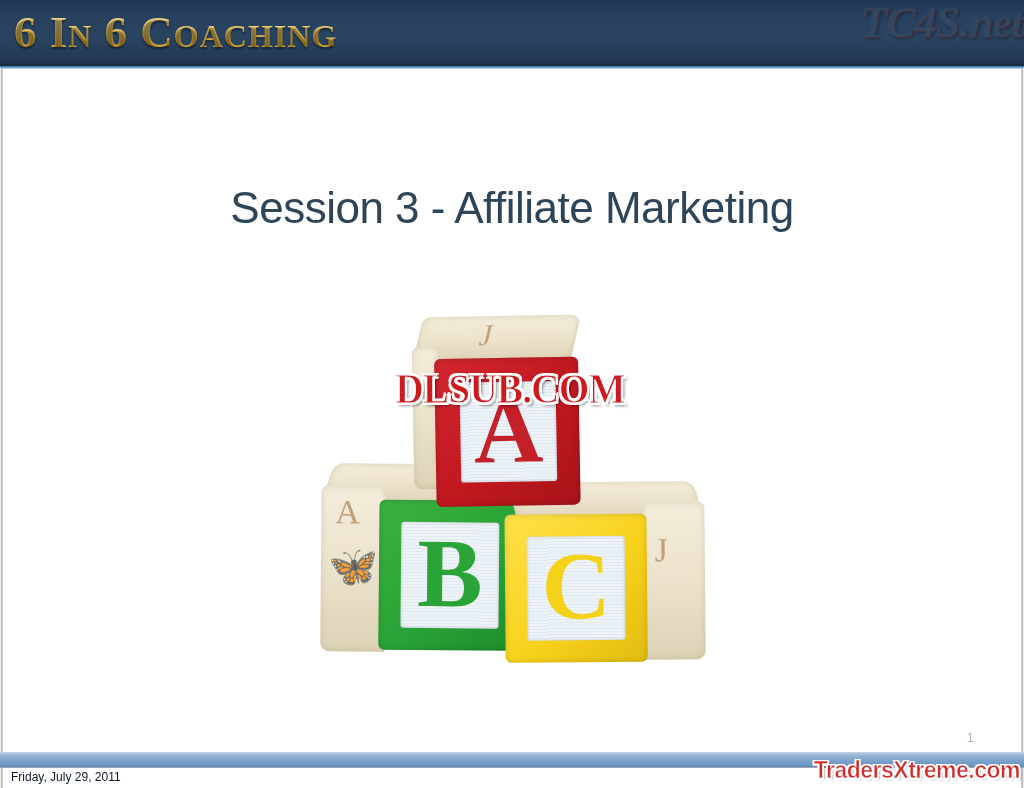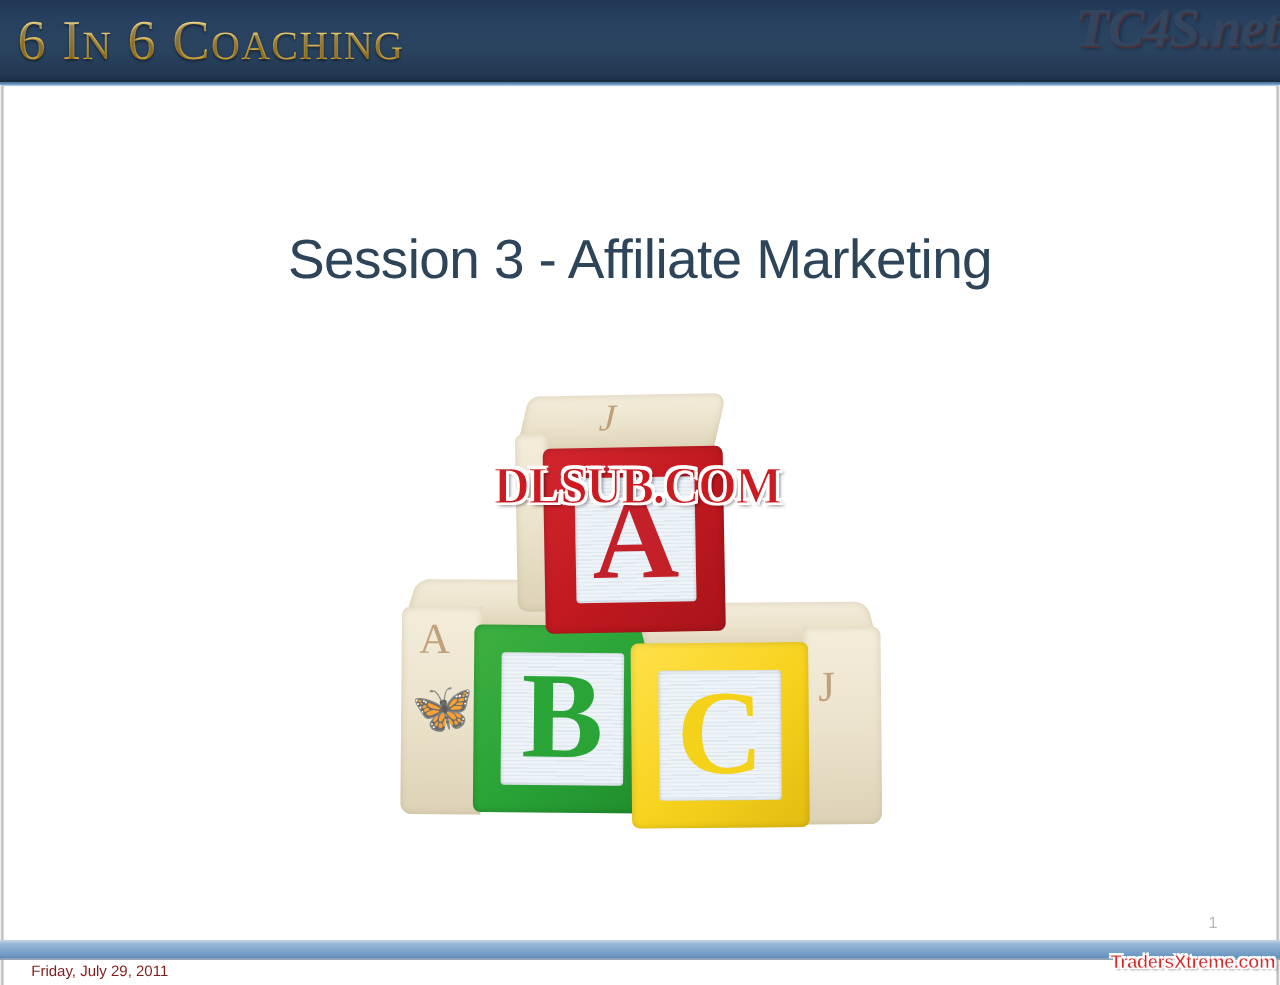--- a/index.html
+++ b/index.html
@@ -67,21 +67,21 @@
     background: linear-gradient(to bottom, #3f6fa5 0%, #6f9dcb 50%, #dce7f2 100%);
   }
 
   #brand-title {
     position: absolute;
     left: 14px;
     top: 6px;
     font-family: "Liberation Serif", "DejaVu Serif", serif;
     font-size: 45px;
     line-height: 52px;
-    font-weight: 400;
+    font-weight: 700;
     font-variant: small-caps;
     letter-spacing: 1px;
     color: #f0c14b;
     background: linear-gradient(to bottom, #fde9a8 0%, #f7d678 35%, #e8b73c 72%, #d9a227 100%);
     -webkit-background-clip: text;
     background-clip: text;
     -webkit-text-fill-color: transparent;
     text-shadow: 0 2px 2px rgba(0,0,0,0.45);
     white-space: nowrap;
   }
@@ -312,33 +312,33 @@
     background: linear-gradient(to bottom,
                 #c6d6e8 0%,
                 #9dbad8 18%,
                 #7fa6cc 52%,
                 #6e99c4 82%,
                 #5b87b4 100%);
     border-bottom: 1px solid #9aa4ae;
   }
   #footer-date {
     position: absolute;
-    left: 25px;
+    left: 11px;
     top: 770px;
     font-size: 12px;
-    color: #7f1d1d;
+    color: #0f172a;
     font-family: "Liberation Sans", sans-serif;
     white-space: nowrap;
   }
   #partner-logo {
     position: absolute;
     right: 4px;
     top: 758px;
     font-family: "Liberation Sans", sans-serif;
-    font-size: 15px;
+    font-size: 23px;
     line-height: 24px;
     font-weight: bold;
     letter-spacing: -0.5px;
     color: #cf2b2b;
     -webkit-text-stroke: 0.6px #ffffff;
     text-shadow:
       -1.5px -1.5px 0 #ffffff,
        1.5px -1.5px 0 #ffffff,
       -1.5px  1.5px 0 #ffffff,
        1.5px  1.5px 0 #ffffff,

